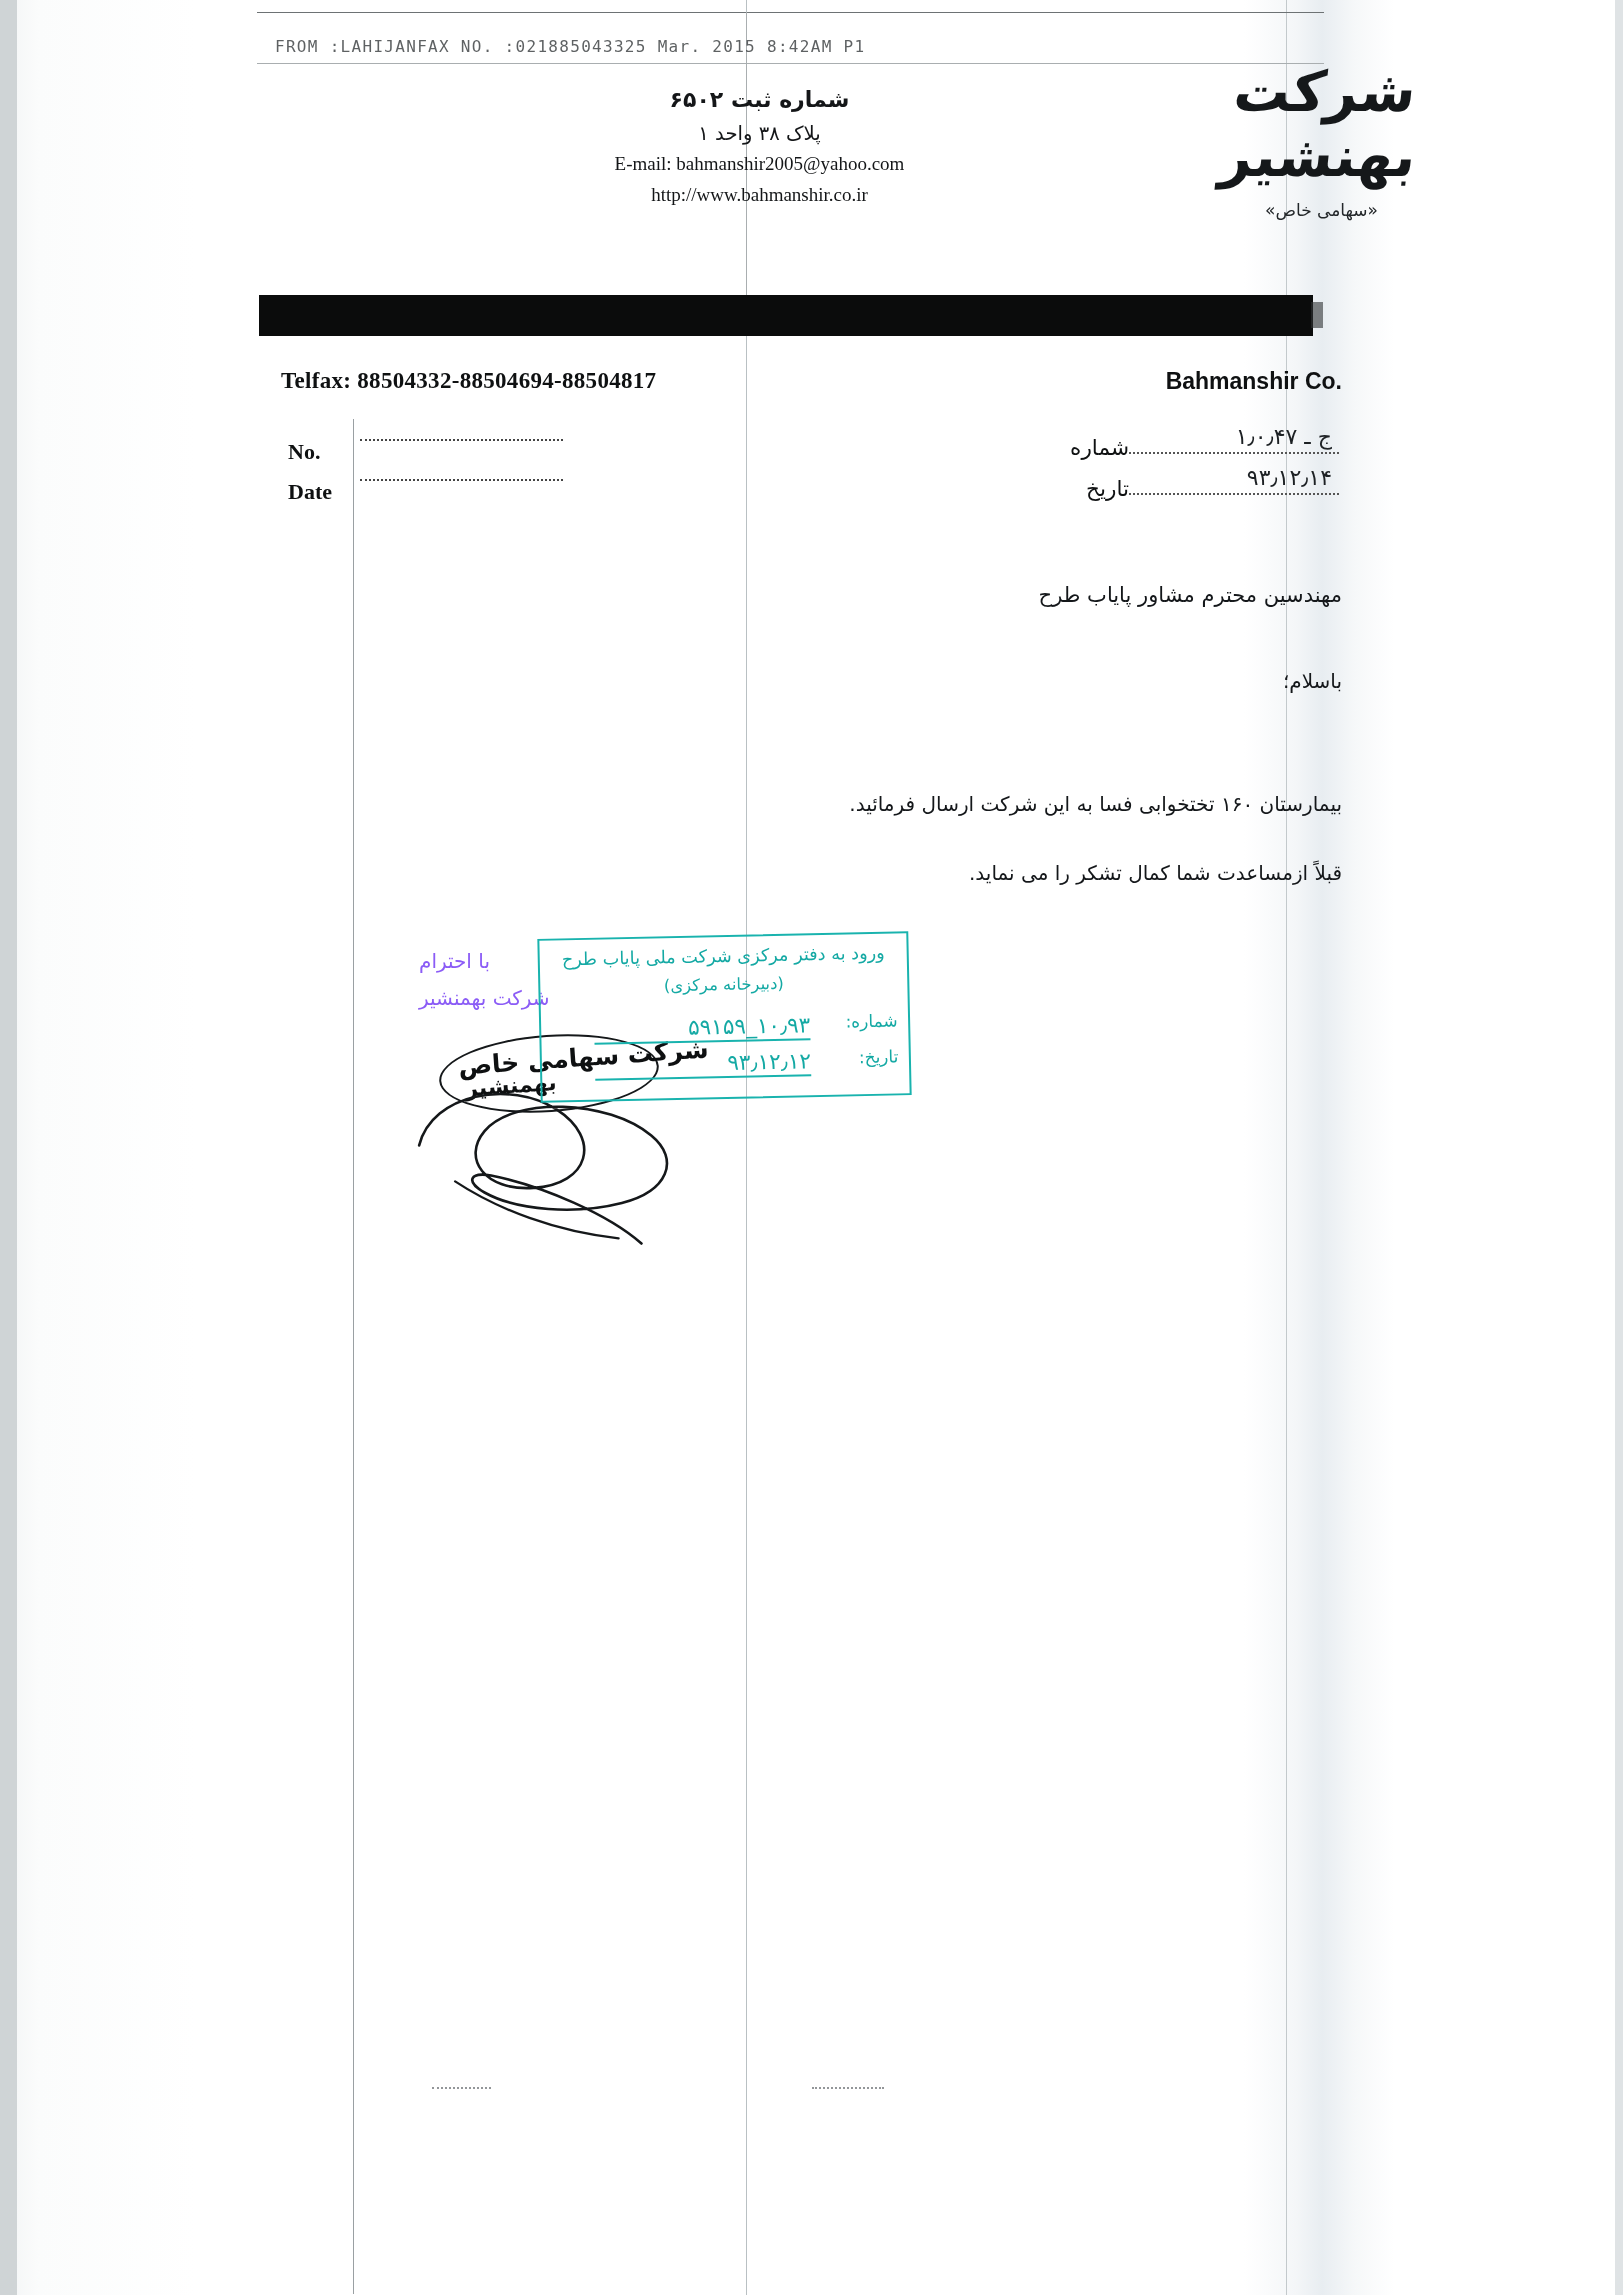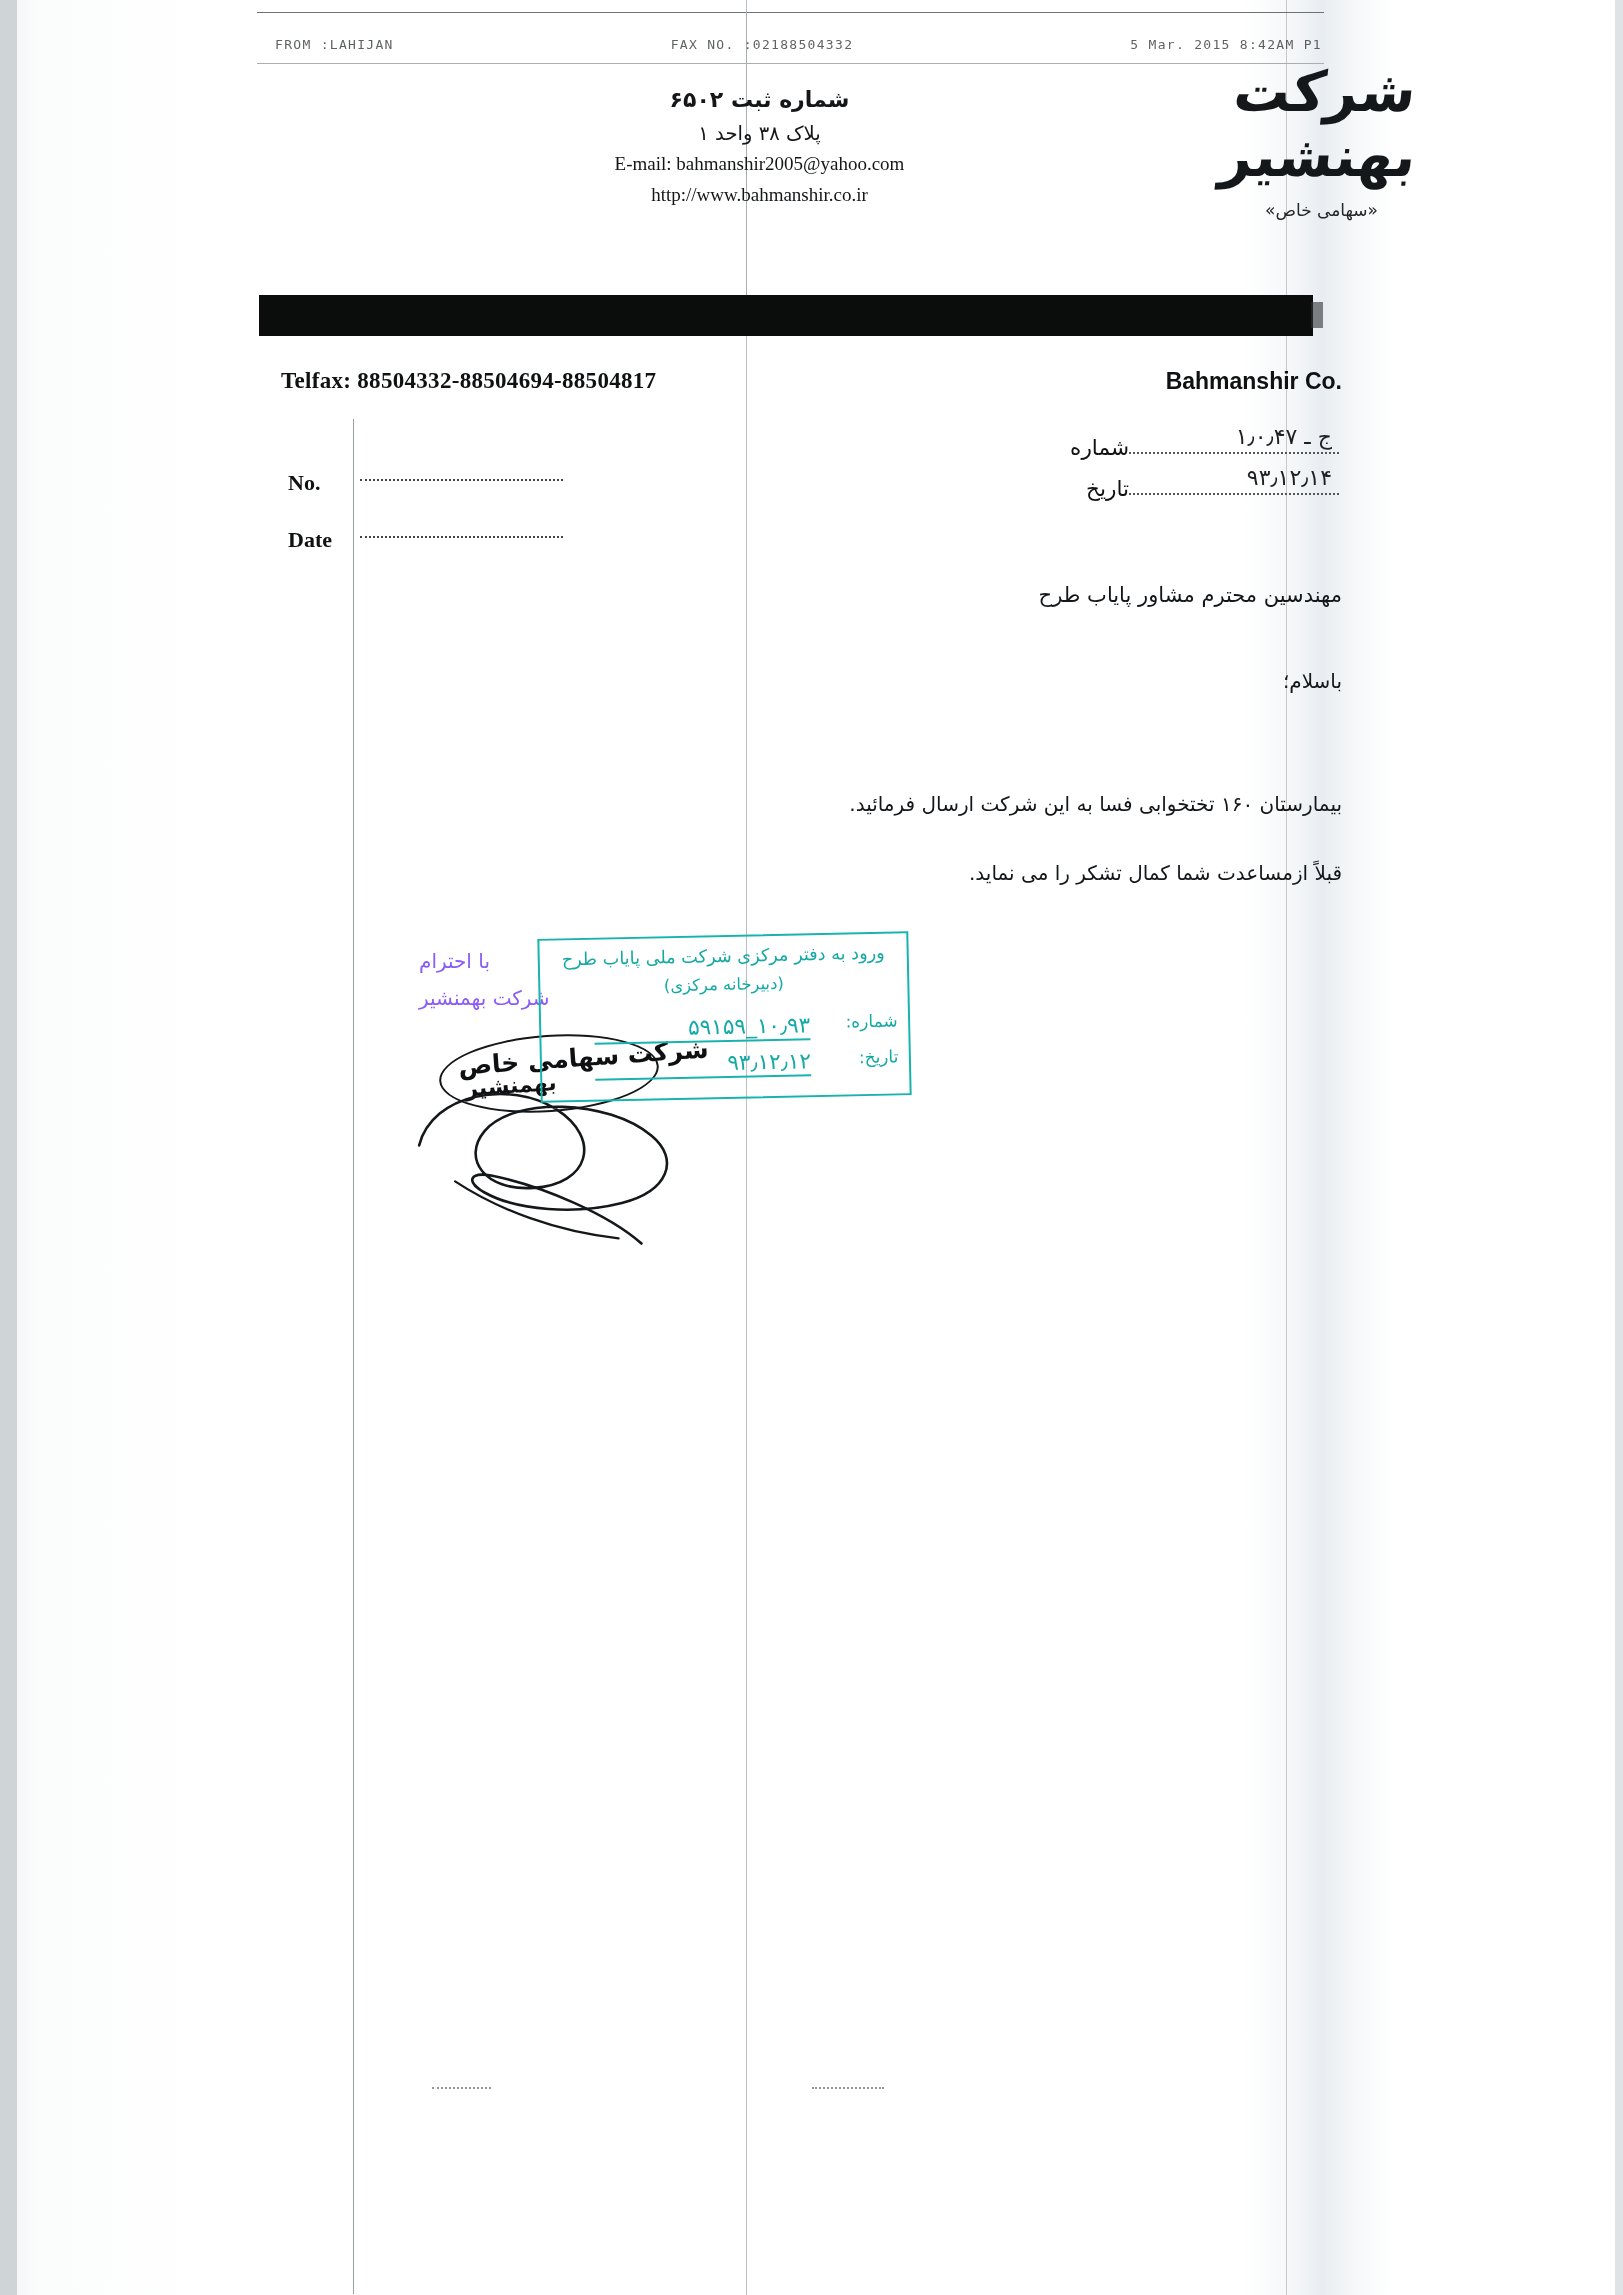--- a/index.html
+++ b/index.html
@@ -43,25 +43,25 @@
     position: absolute;
     background: #6d7274;
     height: 1.3px;
   }
   .faxhdr {
     position: absolute;
     top: 37px;
     left: 275px;
     width: 1047px;
     font-family: "DejaVu Sans Mono", monospace;
-    font-size: 13px;
+    font-size: 16px;
     letter-spacing: 1.3px;
     color: #3b3f41;
     display: flex;
-    justify-content: space-between;
+    justify-content: flex-start;
     opacity: .82;
   }
   
   .brand {
     position: absolute;
     top: 59px;
     right: 118px;
     width: 367px;
     text-align: center;
     direction: rtl;
@@ -138,21 +138,21 @@
   .nodate {
     position: absolute;
     top: 439px;
     left: 288px;
     width: 275px;
     font-family: "Liberation Serif", serif;
     font-size: 22px;
     font-weight: 700;
     color: #0f1112;
   }
-  .nodate .row { display: flex; align-items: center; margin-bottom: 14.4px; margin-top: 31px; }
+  .nodate .row { display: flex; align-items: flex-start; margin-bottom: 14.4px; }
   .nodate .lbl { width: 72px; }
   .nodate .dots {
     flex: 1;
     border-bottom: 2px dotted #444;
     margin-bottom: 5.2px;
   }
   .numdate {
     position: absolute;
     top: 432px;
     right: 278px;

